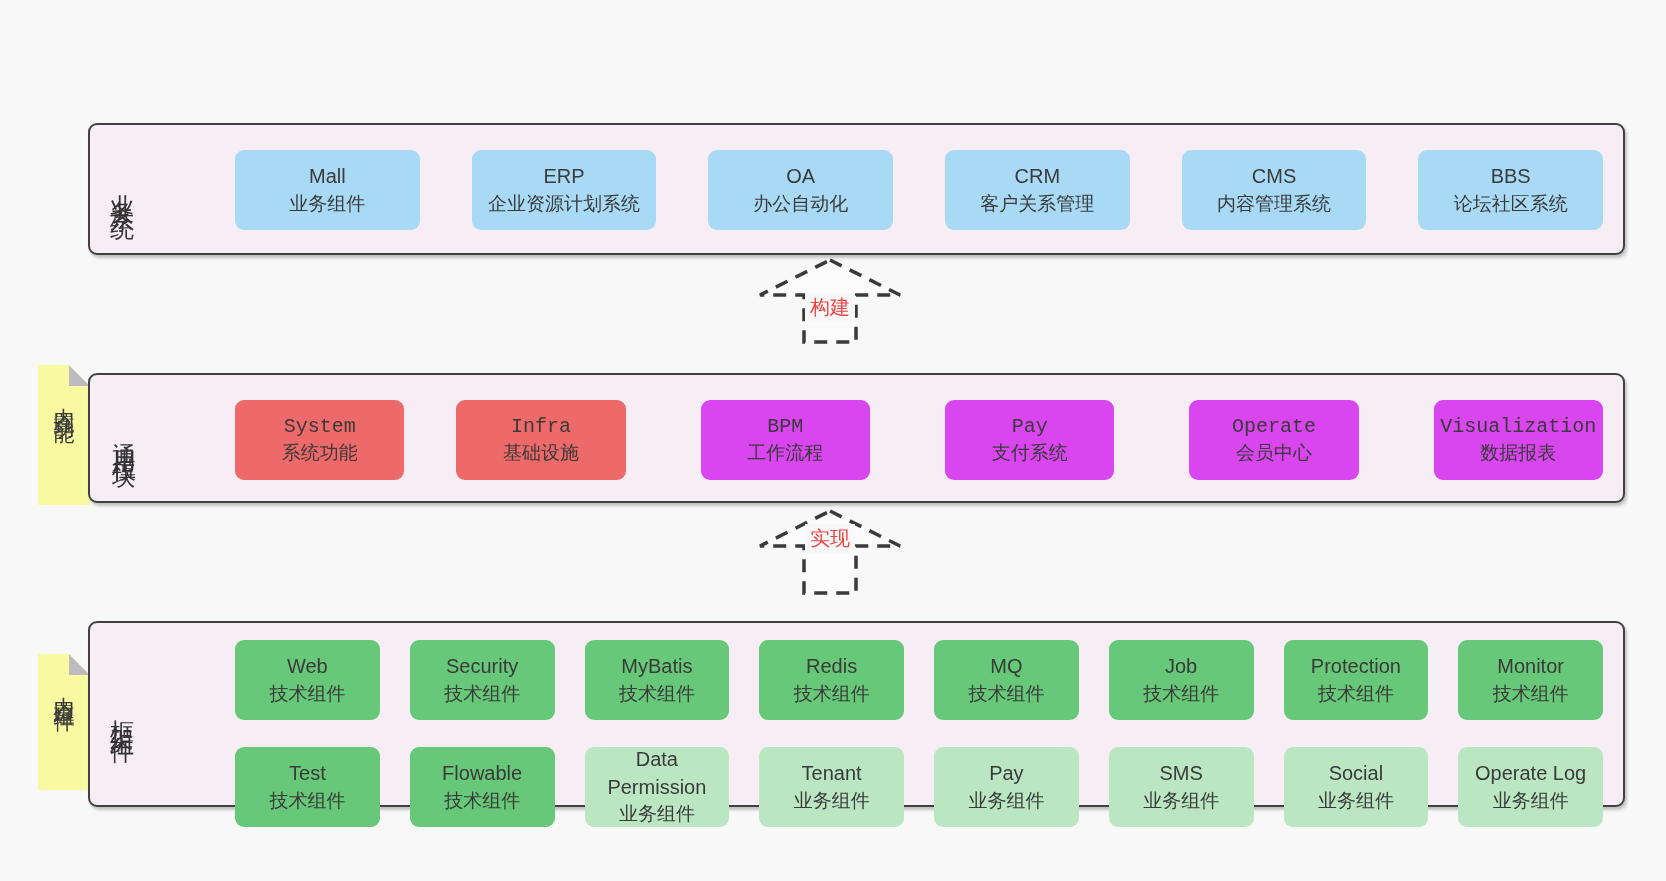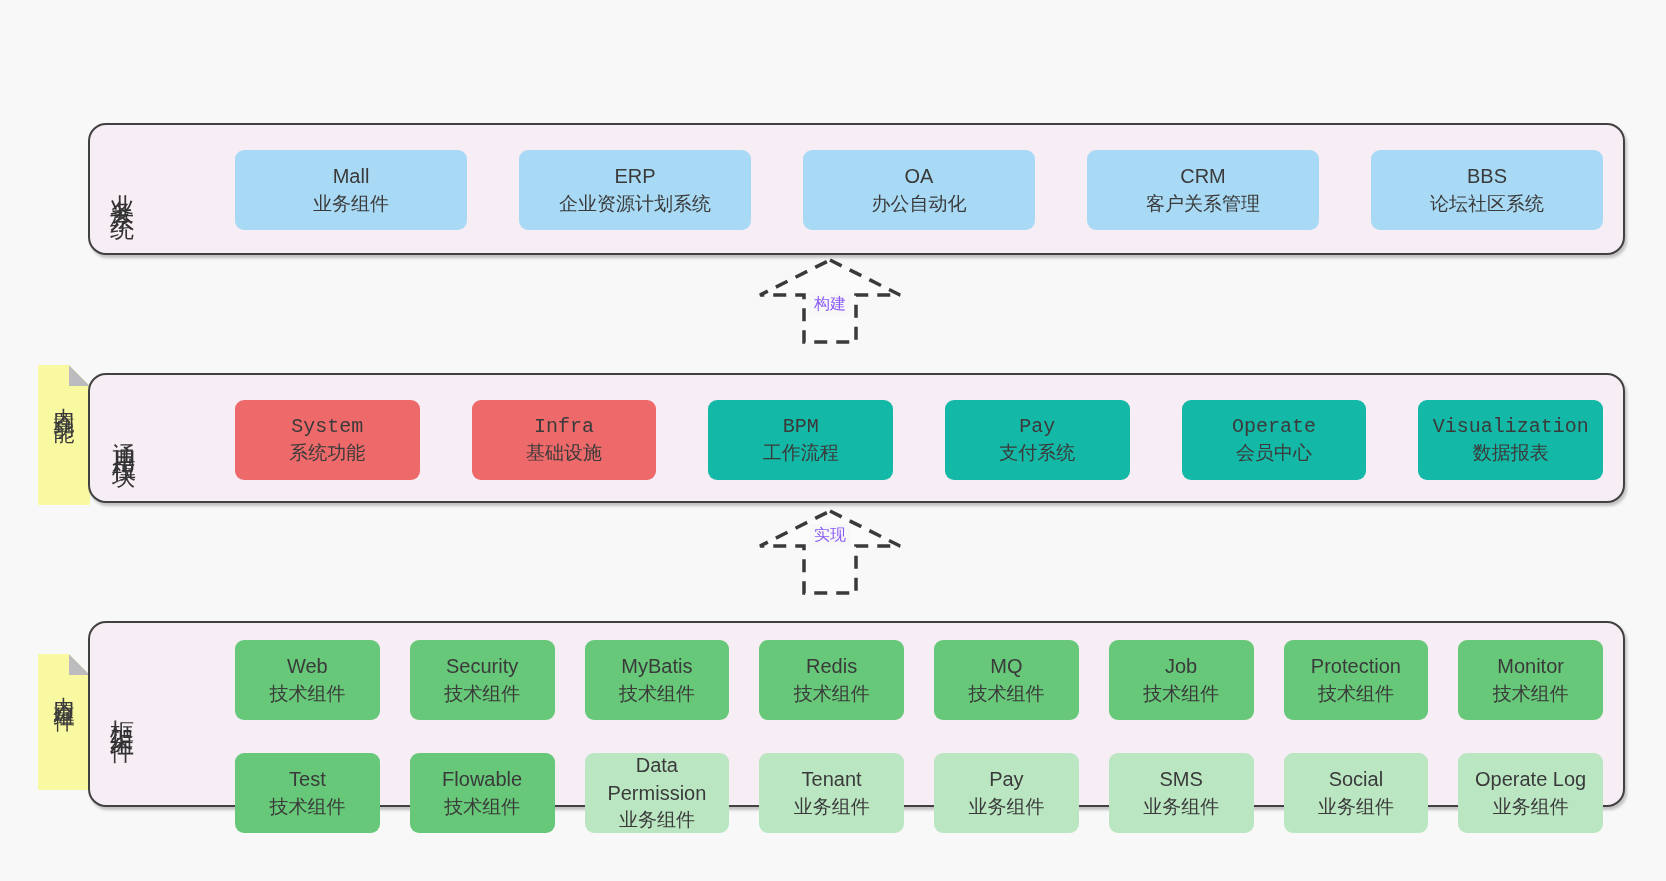--- a/index.html
+++ b/index.html
@@ -3,51 +3,51 @@
 <meta charset="utf-8">
 <style>
   html,body{margin:0;padding:0;background:#f9f8f9;}
   .canvas{
     position:relative;width:1666px;height:881px;background:#f9f8f9;
     font-family:"Liberation Sans","DejaVu Sans",sans-serif;color:#3a3a3a;
     overflow:hidden;
   }
   .panel{
     position:absolute;left:88px;width:1537px;background:#f7edf5;
-    border:2px solid #414141;border-radius:18px;
+    border:2px solid #414141;border-radius:9px;
     box-shadow:2px 3px 3px rgba(0,0,0,.22);
     z-index:2;box-sizing:border-box;
   }
   .panel-top{top:123px;height:132px;}
   .panel-mid{top:373px;height:130px;font-family:Liberation Mono, monospace;}
   .panel-bot{top:621px;height:186px;}
   .side-label{
     position:absolute;left:14px;top:0;bottom:0;width:36px;
     display:flex;align-items:center;justify-content:center;
     writing-mode:vertical-lr;text-orientation:upright;
     font-size:24px;letter-spacing:7px;color:#333;
   }
   .row{
     position:absolute;left:145px;right:20px;height:80px;
     display:flex;gap:52px;
   }
   .row-top{top:25px;}
   .panel-bot .row{gap:30px;}
   .row-b1{top:17px;}
-  .row-b2{top:130px;}
+  .row-b2{top:124px;}
   .box{
     flex:1;border-radius:9px;display:flex;flex-direction:column;
     align-items:center;justify-content:center;text-align:center;
     line-height:1.38;padding:2px 4px;box-sizing:border-box;
   }
   .box .t{font-size:20px;}
   .box .s{font-size:19px;}
   .blue{background:#a9daf5;}
   .red{background:#ee6a6a;}
-  .pink{background:#14b8a6;}
+  .pink{background:#d946ef;margin-left:23px;}
   .green{background:#66c878;}
   .lgreen{background:#bbe6c2;}
   .note{
     position:absolute;left:38px;width:52px;background:#f9f9a1;
     z-index:1;box-shadow:1px 2px 2px rgba(0,0,0,.18);
     clip-path:polygon(0 0,calc(100% - 21px) 0,100% 21px,100% 100%,0 100%);
     display:flex;align-items:flex-start;justify-content:center;
   }
   .note-mid{top:365px;height:140px;}
   .note-bot{top:654px;height:136px;}
@@ -55,21 +55,21 @@
     position:absolute;top:0;right:0;width:21px;height:21px;
     background:#bcbcc0;clip-path:polygon(0 0,100% 100%,0 100%);
   }
   .note .ntext{
     writing-mode:vertical-lr;text-orientation:upright;
     font-size:21px;letter-spacing:5px;color:#3a3a3a;margin-top:26px;
   }
   .arrow{position:absolute;z-index:1;}
   .arrow-label{
     position:absolute;z-index:3;transform:translateX(-50%);
-    background:#f9f8f9;padding:1px 5px;font-size:16px;color:#8b5cf6;
+    background:#f9f8f9;padding:1px 5px;font-size:20px;color:#ef4444;
   }
 </style>
 </head>
 <body>
 
 <div class="canvas">
 
   <div class="note note-mid">
     <span class="fold"></span>
     <span class="ntext">内置功能</span>
@@ -90,20 +90,24 @@
         <div class="t">ERP</div>
         <div class="s">企业资源计划系统</div>
       </div>
       <div class="box blue">
         <div class="t">OA</div>
         <div class="s">办公自动化</div>
       </div>
       <div class="box blue">
         <div class="t">CRM</div>
         <div class="s">客户关系管理</div>
+      </div>
+      <div class="box blue">
+        <div class="t">CMS</div>
+        <div class="s">内容管理系统</div>
       </div>
       <div class="box blue">
         <div class="t">BBS</div>
         <div class="s">论坛社区系统</div>
       </div>
     </div>
   </div>
 
   <svg class="arrow" style="left:755px;top:257px;" width="150" height="88" viewBox="0 0 150 88">
     <path d="M75 3 L145 38 L101 38 L101 85 L49 85 L49 38 L5 38 Z" fill="#fcfbfc" stroke="#3a3a3a" stroke-width="3.5" stroke-dasharray="13 9"></path>

